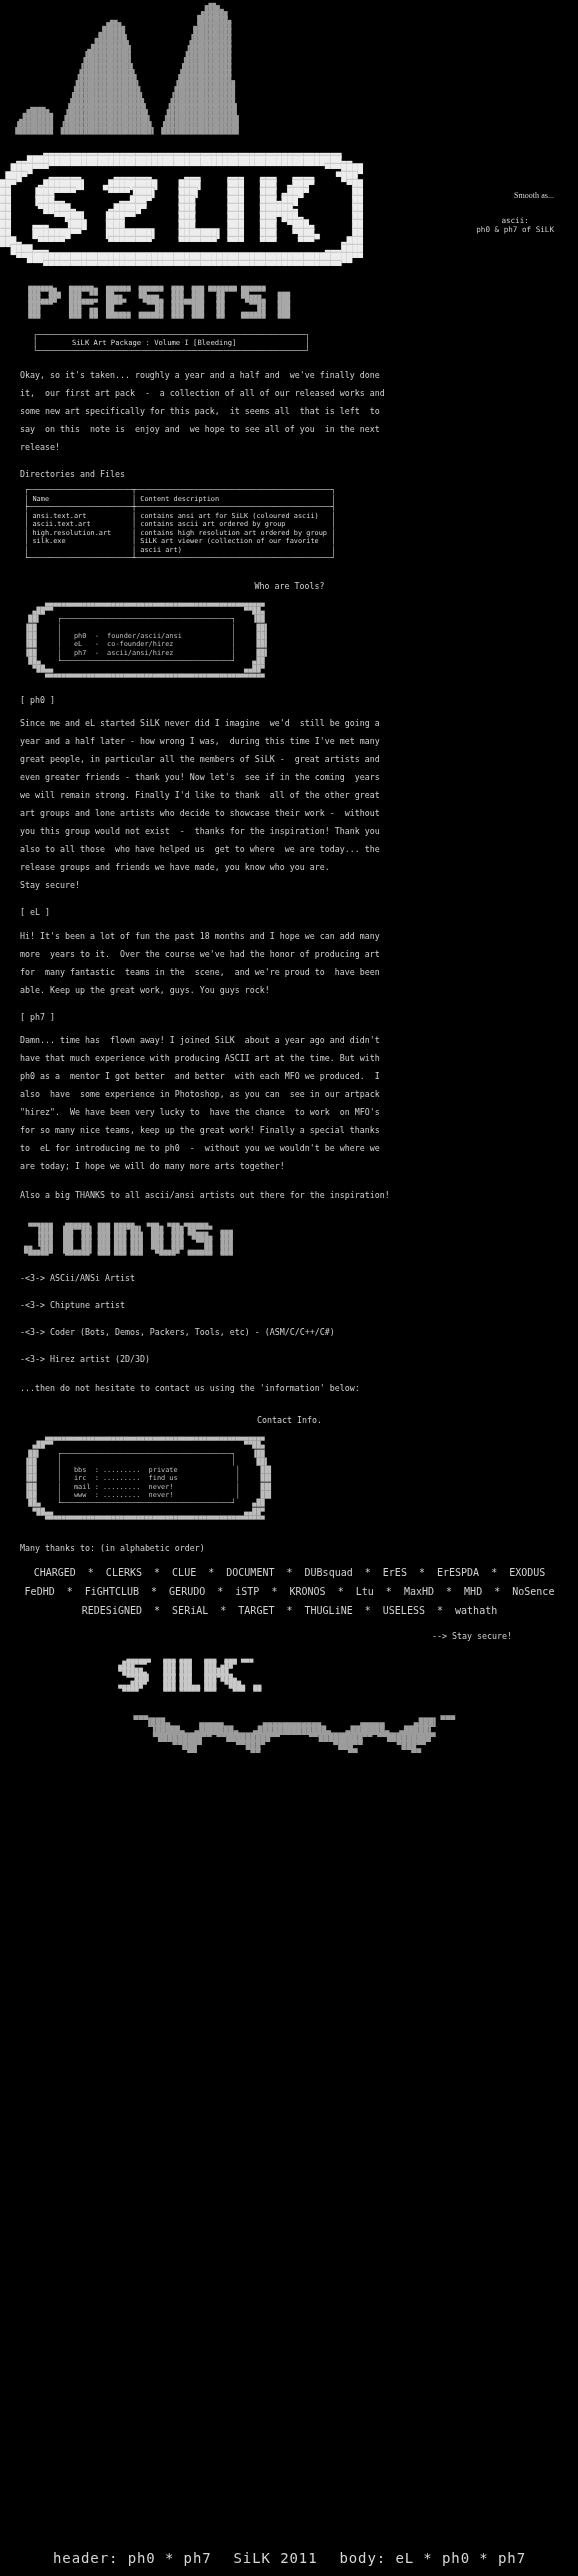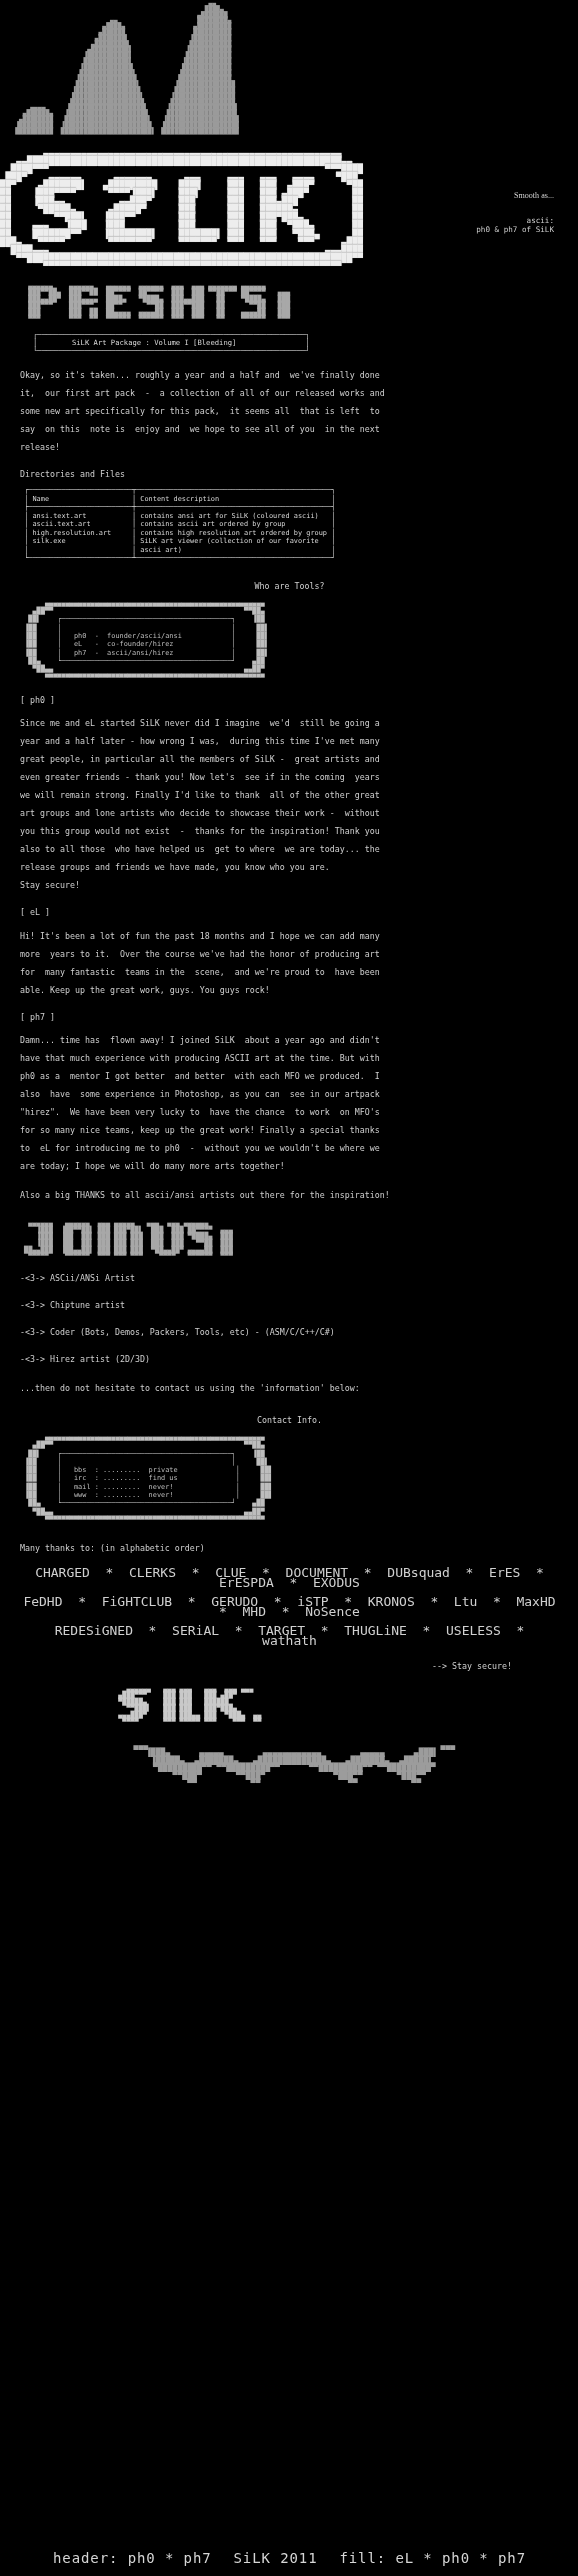--- a/index.html
+++ b/index.html
@@ -50,31 +50,31 @@
   
   .txt{
     font-size:8.3px;
     line-height:18px;
     color:#d0d0d0;
     white-space:pre-wrap;
     word-spacing:0px;
   }
   .tight{white-space:pre;}
   .sect{margin-top:9px;}
-  .small{font-size:13px;line-height:10px;}
+  .small{font-size:10px;line-height:10px;}
 
   .center{text-align:center;}
   .smoothas{
     position:absolute;right:25px;top:41px;
     font-size:8.1px;line-height:11px;color:#d6d6d6;text-align:right;
     font-family:Liberation Serif, serif;
   }
   .credit{
     position:absolute;right:25px;top:67px;
-    font-size:7.6px;line-height:9px;color:#cfcfcf;text-align:right;
+    font-size:7.6px;line-height:9px;color:#cfcfcf;text-align:center;
   }
   .footer{
     font-size:14px;color:#d6d6d6;text-align:center;letter-spacing:0.9px;
   }
 </style>
 </head>
 <body>
 
 <div class="page">
 
@@ -255,18 +255,18 @@
  ▐█████▄  ▄███████▄   ▄██████████████▄   ▄███████▄  ▄█████▌
   ▀█████████▀▀ ▀▀█████████▀▀      ▀▀█████████▀▀ ▀▀█████████▀
     ▀▀███▀       ▀▀███▀              ▀███▀▀       ▀███▀▀
       ▀▀           ▀▀                  ▀▀           ▀▀</pre>
   </div>
 
   <div class="wrap" style="position:absolute;bottom:12.7px;left:0;width:539px;">
     <div style="display:flex;justify-content:space-between;align-items:center;padding:0 33px;">
       <span class="footer">header: ph0 * ph7</span>
       <span class="footer">SiLK  2011</span>
-      <span class="footer">fill: eL * ph0 * ph7</span>
+      <span class="footer">body: eL * ph0 * ph7</span>
     </div>
   </div>
 
 </div>
 
 
 </body></html>

